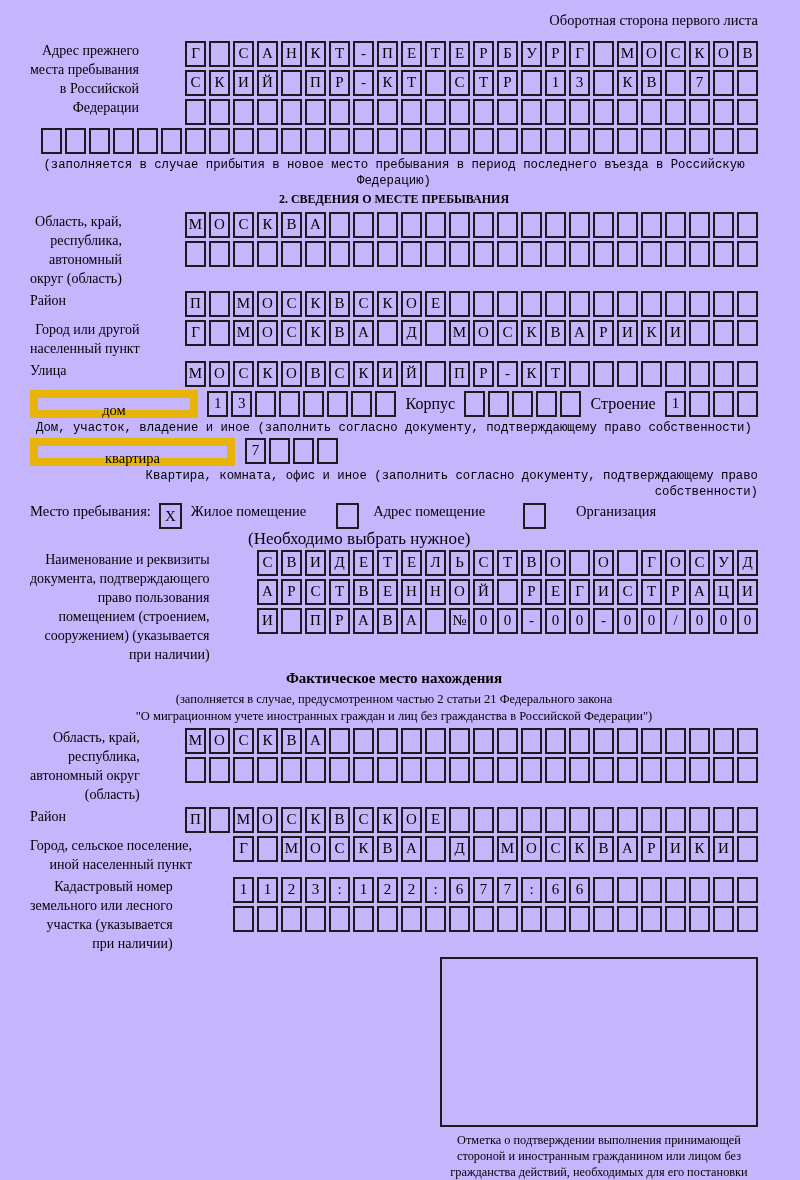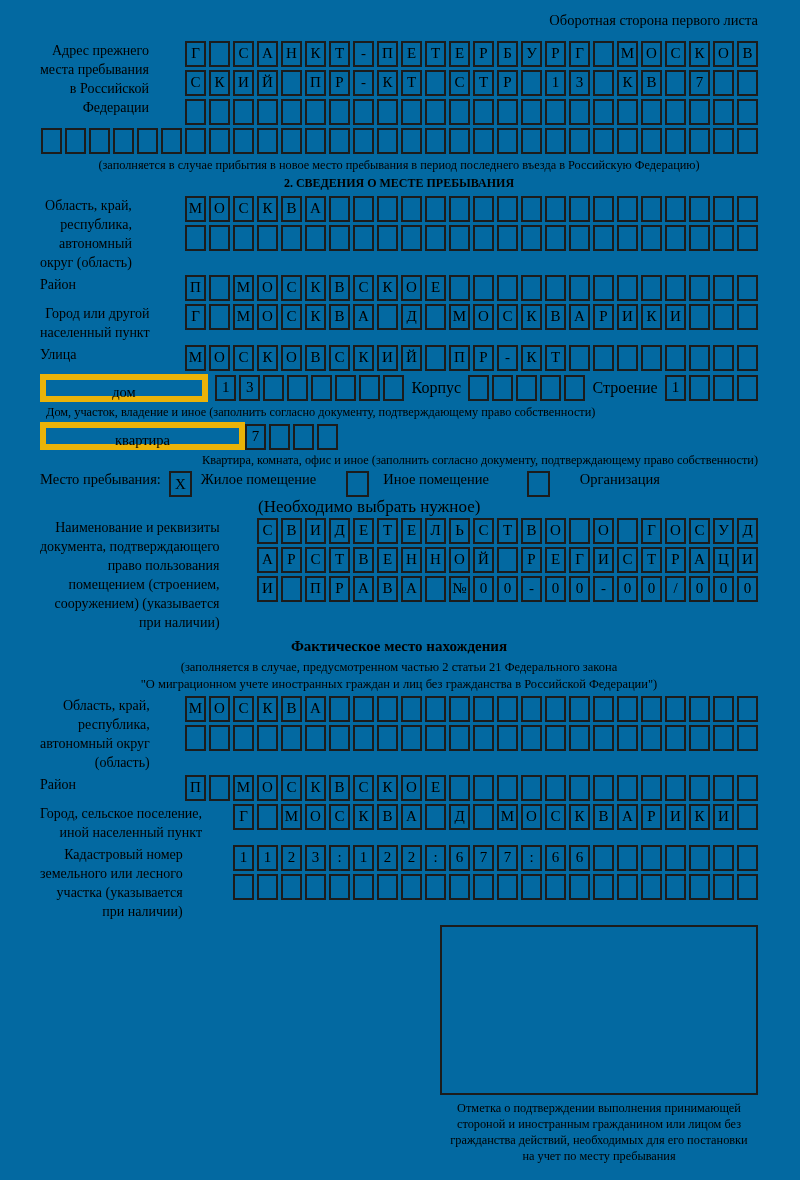--- a/index.html
+++ b/index.html
@@ -1,44 +1,44 @@
 <!DOCTYPE html>
 <html><head>
 <meta charset="utf-8">
 <style>
   html,body { margin:0; padding:0; background:#fff; }
   .page {
     width:800px; height:1180px; box-sizing:border-box;
-    padding:12px 42px 0 40px; overflow:hidden;
-    background:#0369a1; color:#000;
+    padding:12px 42px 0 30px; overflow:hidden;
+    background:#c4b5fd; color:#000;
     font-family:"Liberation Serif", serif;
   }
   .header-note { text-align:right; font-size:14.5px; line-height:17px; margin-bottom:12px; }
 
   .field { display:flex; align-items:flex-start; margin-bottom:3px; }
   .field-label { font-size:14px; line-height:19px; white-space:pre-line; padding-right:8px;text-align:right; }
   .field-rows { margin-left:auto; display:flex; flex-direction:column; gap:3px; }
 
   .cells { display:flex; gap:3px; }
   .cell {
     flex:none; width:21px; height:26px; box-sizing:border-box;
     border:2px solid #1c1c1c; font-size:15px; line-height:21px; text-align:center;
   }
   .extra-row { justify-content:flex-end; margin-bottom:3px; }
 
-  .caption { font-size:12.3px; line-height:16px; text-align:center; margin:1px 0 2px; }
+  .caption { font-size:12.3px; line-height:16px; text-align:center; margin:1px 0 2px;font-family:Liberation Mono, monospace; }
   .sec-title { font-size:12px; font-weight:bold; text-align:center; margin:3px 0 5px; }
 
   .house-row { display:flex; align-items:center; justify-content:space-between; margin-bottom:2px; }
   .wide-box {
-    box-sizing:border-box; border:6px solid #eab308; height:28px;
+    box-sizing:border-box; border:8px solid #eab308; height:28px;
     line-height:24px; text-align:center; font-size:14.5px; flex:none;
   }
   .inline-label { font-size:16px; flex:none; }
-  .apt-row { display:flex; align-items:flex-end; margin-bottom:2px; }
+  .apt-row { display:flex; align-items:flex-start; gap:10px; margin-bottom:2px; }
 
   .opt-row { display:flex; align-items:flex-start; margin:3px 0 2px; font-size:14.5px; }
   .checkbox {
     flex:none; width:23px; height:26px; box-sizing:border-box;
     border:2px solid #1c1c1c; font-size:15px; line-height:22px; text-align:center;
   }
   .opt-note { font-size:17px; line-height:16px; margin:0 0 3px 218px; }
 
   .fl-title { font-size:15px; font-weight:bold; text-align:center; margin:6px 0 4px; }
   .fl-caption { font-size:12.5px; line-height:16.5px; text-align:center; }
@@ -374,21 +374,21 @@
         <div class="cell"></div>
       </div>
   </div>
   <div class="caption" style="text-align:right; margin-left:6px;">Квартира, комната, офис и иное (заполнить согласно документу, подтверждающему право собственности)</div>
 
   <div class="opt-row">
     <span>Место пребывания:</span>
     <div class="checkbox" style="margin-left:8px;">X</div>
     <span style="margin-left:9px;">Жилое помещение</span>
     <div class="checkbox" style="margin-left:30px;"></div>
-    <span style="margin-left:14px;">Иное помещение</span>
+    <span style="margin-left:14px;">Адрес помещение</span>
     <div class="checkbox" style="margin-left:38px;"></div>
     <span style="margin-left:30px;">Организация</span>
   </div>
   <div class="opt-note">(Необходимо выбрать нужное)</div>
 
   <div class="field">
     <div class="field-label">Наименование и реквизиты
 документа, подтверждающего
 право пользования
 помещением (строением,

